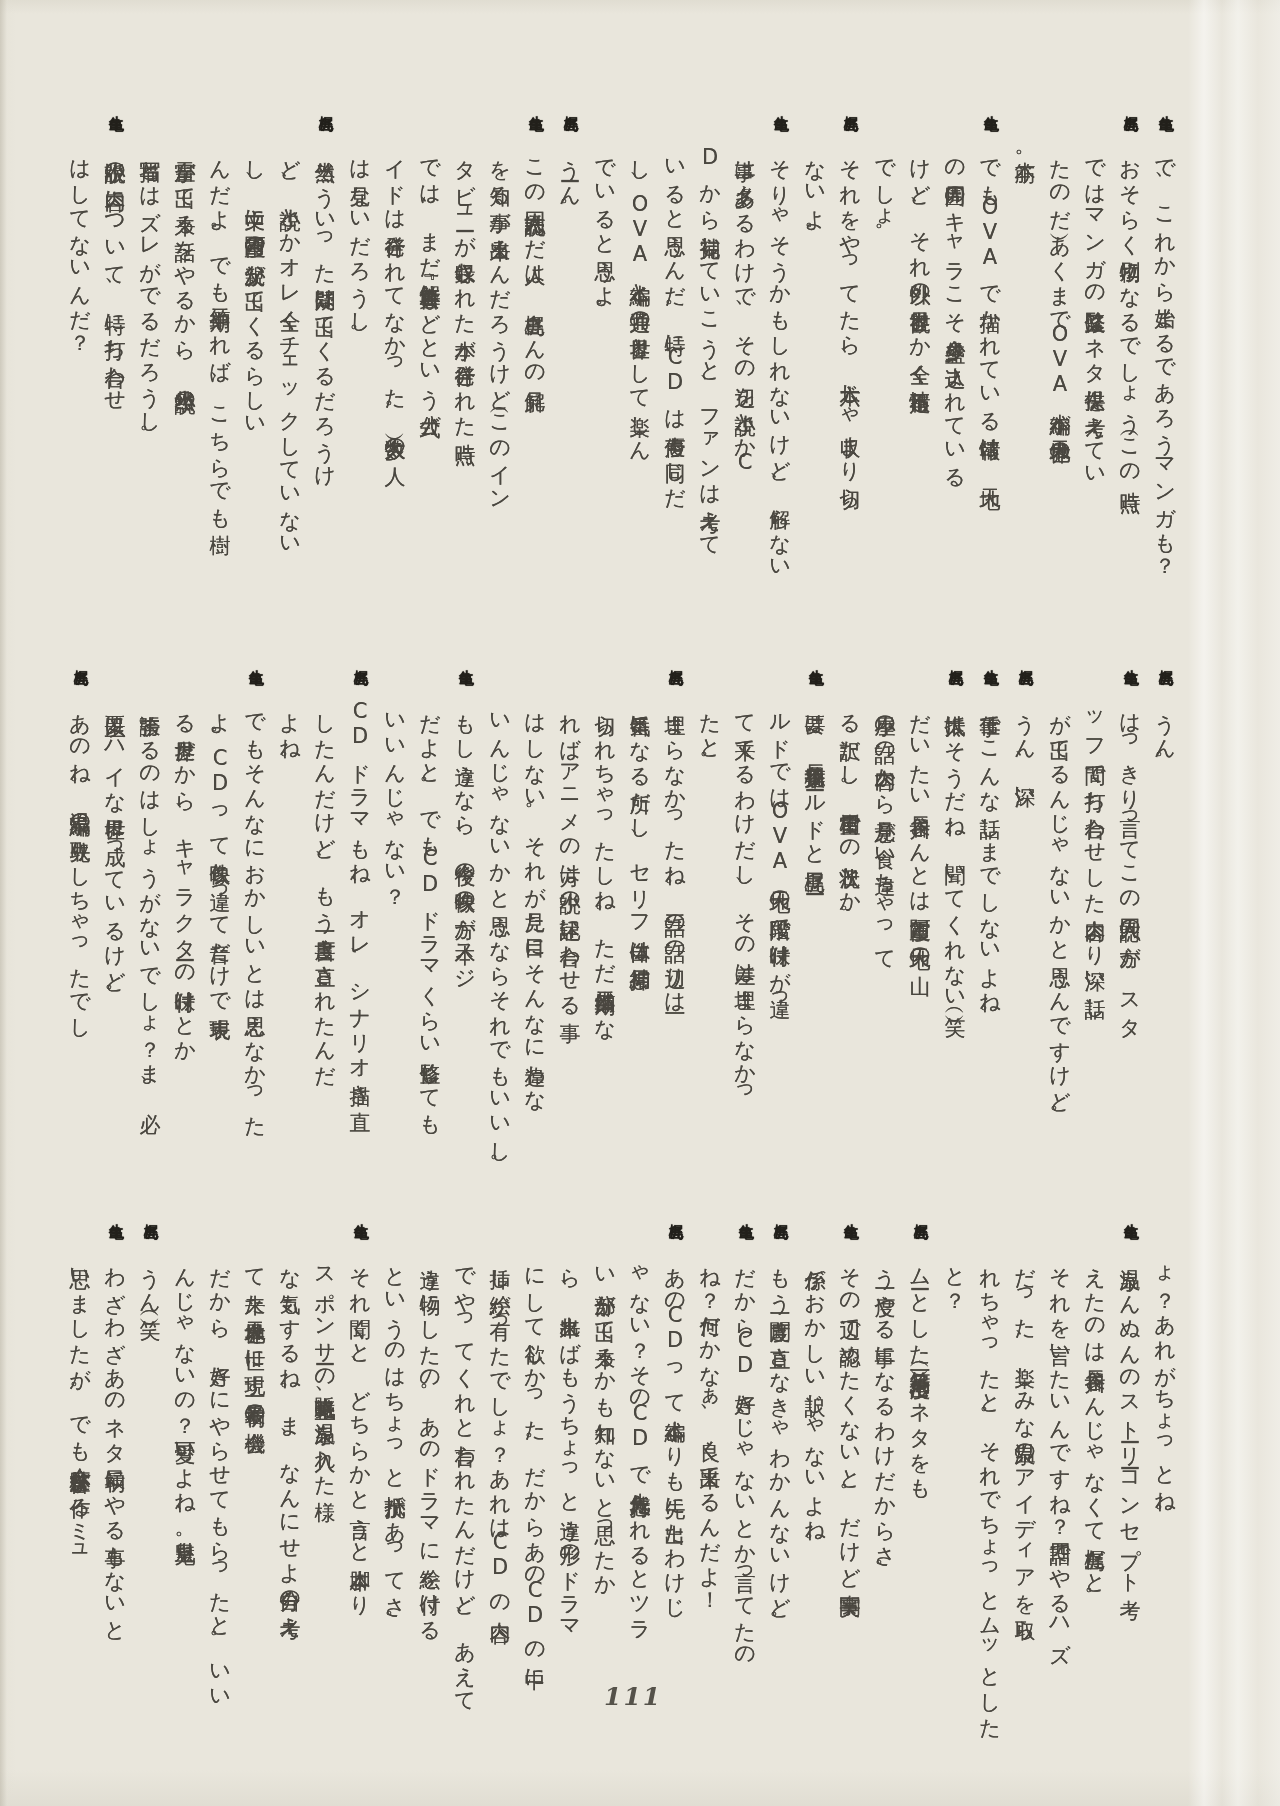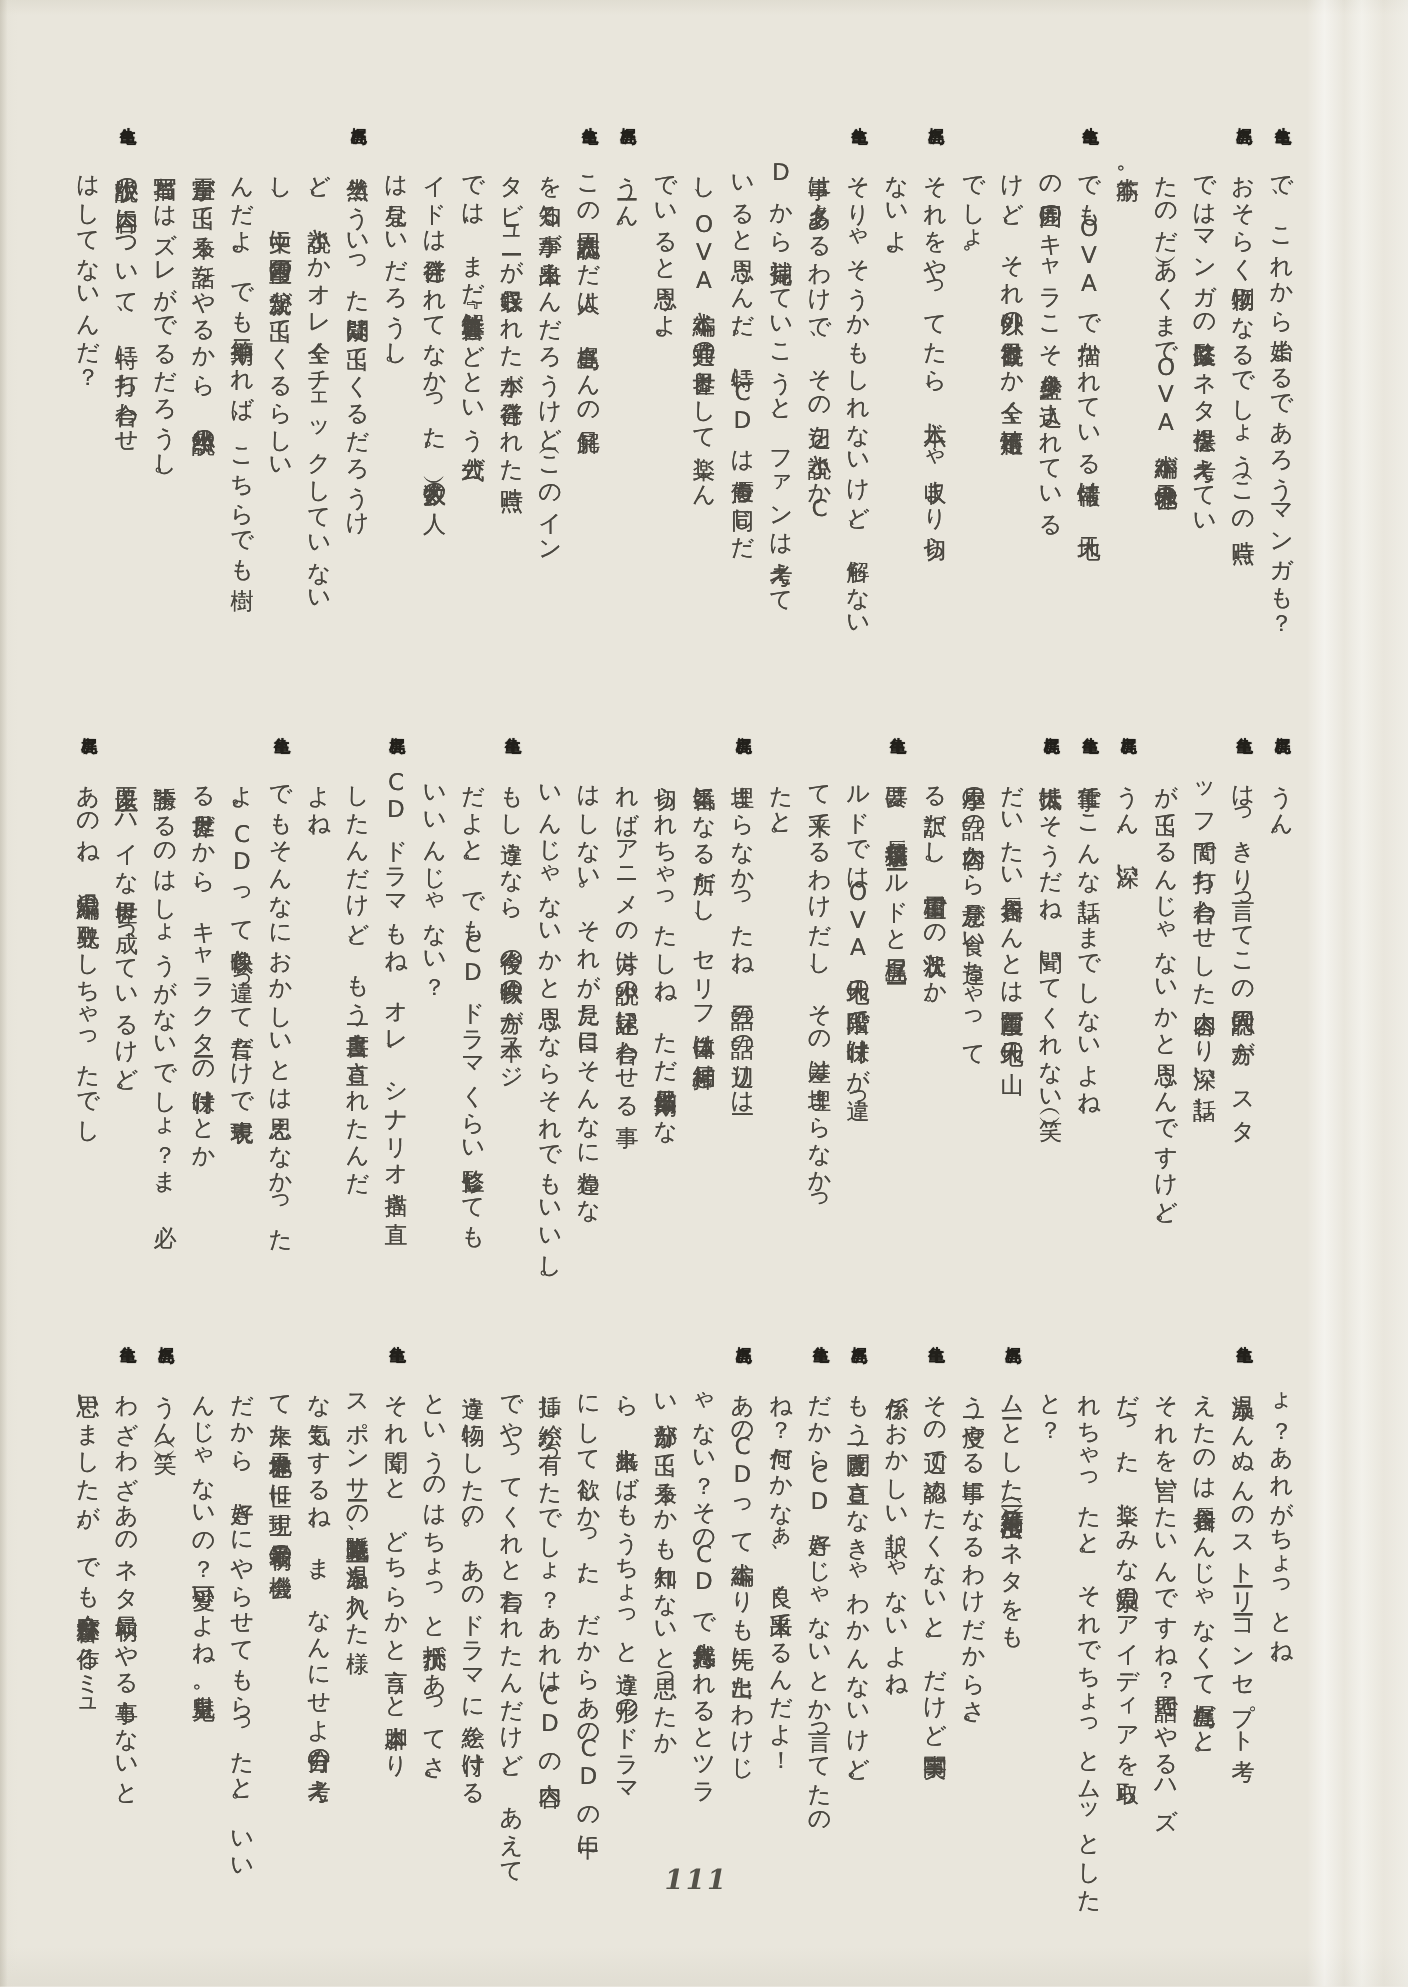--- a/index.html
+++ b/index.html
@@ -54,21 +54,20 @@
     position:absolute;
     left:604px; top:1682px;
     width:52px;
     text-align:right;
     font-family:"DejaVu Serif", serif;
     font-style:italic;
     font-weight:700;
     font-size:25px;
     letter-spacing:2px;
     color:#55524a;
-    margin-top:12px;
   }
 </style>
 </head>
 <body>
 
 <div class="page">
   <div class="text-block block-top">
       <div class="turn">
         <span class="spk">生亀</span>
         <div class="line">で、これから始まるであろうマンガも？</div>

